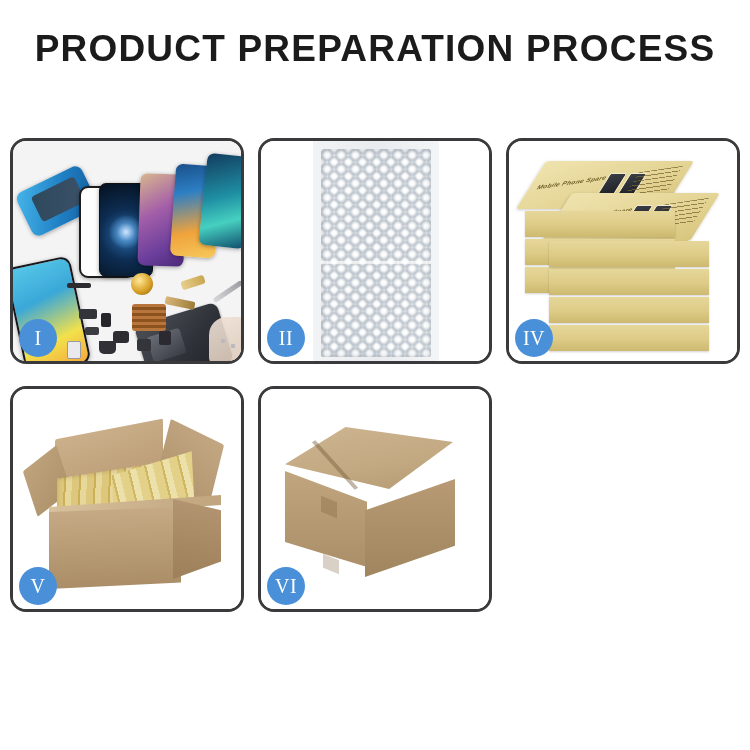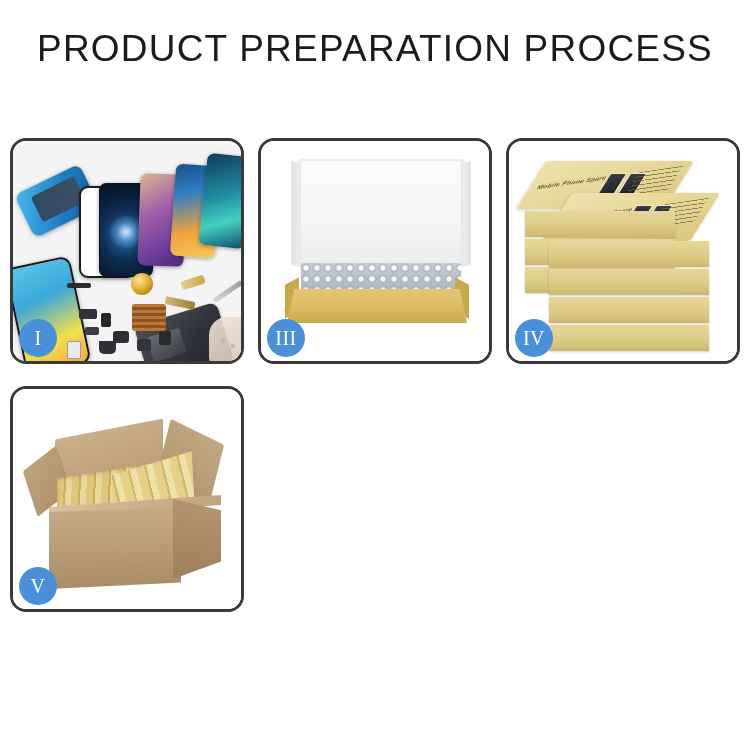--- a/index.html
+++ b/index.html
@@ -3,21 +3,21 @@
 <meta charset="utf-8">
 <style>
   html,body{margin:0;padding:0;}
   body{
     width:750px;height:750px;background:#ffffff;
     font-family:"Liberation Sans", sans-serif;
     overflow:hidden;position:relative;
   }
   .header{text-align:center;padding-top:30px;}
   .title{
-    font-size:37px;font-weight:400;letter-spacing:1.2px;color:#1b1b1b;
+    font-size:37px;font-weight:700;letter-spacing:1.2px;color:#1b1b1b;
     line-height:1;white-space:nowrap;
   }
   .subtitle{
     font-size:15.5px;color:#1b1b1b;margin-top:13px;letter-spacing:.1px;white-space:nowrap;
   }
   .grid{
     position:absolute;left:10px;top:138px;width:730px;
     display:grid;grid-template-columns:repeat(3,234px);
     grid-template-rows:226px 226px;gap:22px 14px;
   }
@@ -205,34 +205,29 @@
       <div class="part sp6"></div>
       <div class="part sp7"></div>
       <div class="part sp8"></div>
       <div class="part tool"></div>
       <div class="part hand"></div>
       <div class="part screws"></div>
     </div>
     <div class="badge">I</div>
   </div>
 
-
-  <div class="panel">
-    <div class="photo p3">
-      <div class="b3-lidback"></div>
-      <div class="b3-lidL"></div>
-      <div class="b3-lidR"></div>
-      <div class="b3-lid"></div>
-      <div class="b3-fill"></div>
-      <div class="b3-lipL"></div>
-      <div class="b3-lipR"></div>
-      <div class="b3-front"></div>
-    </div>
-    <div class="badge">III</div>
-  </div>
+  <div class="panel">
+    <div class="photo p2">
+      <div class="bw-bg"></div>
+      <div class="bubbles"></div>
+      <div class="bw-seam"></div>
+    </div>
+    <div class="badge">II</div>
+  </div>
+
 
   <div class="panel">
     <div class="photo p4">
       <div class="slid" style="left:22px;top:20px;">
         <span class="lbl">Mobile Phone Spare Parts</span>
         <span class="ph" style="left:72px;"></span>
         <span class="ph" style="left:92px;"></span>
         <span class="lines"></span>
       </div>
       <div class="slid" style="left:48px;top:52px;">
@@ -259,14 +254,25 @@
       <div class="c5-flapleft"></div>
       <div class="c5-inner"></div>
       <div class="c5-inner2"></div>
       <div class="c5-rim"></div>
       <div class="c5-body"></div>
       <div class="c5-side"></div>
     </div>
     <div class="badge">V</div>
   </div>
 
+  <div class="panel">
+    <div class="photo p6">
+      <div class="c6-top"></div>
+      <div class="c6-seam"></div>
+      <div class="c6-left"></div>
+      <div class="c6-right"></div>
+      <div class="c6-tab1"></div>
+      <div class="c6-tab2"></div>
+    </div>
+    <div class="badge">VI</div>
+  </div>
 
 </div>
 
 </body></html>

